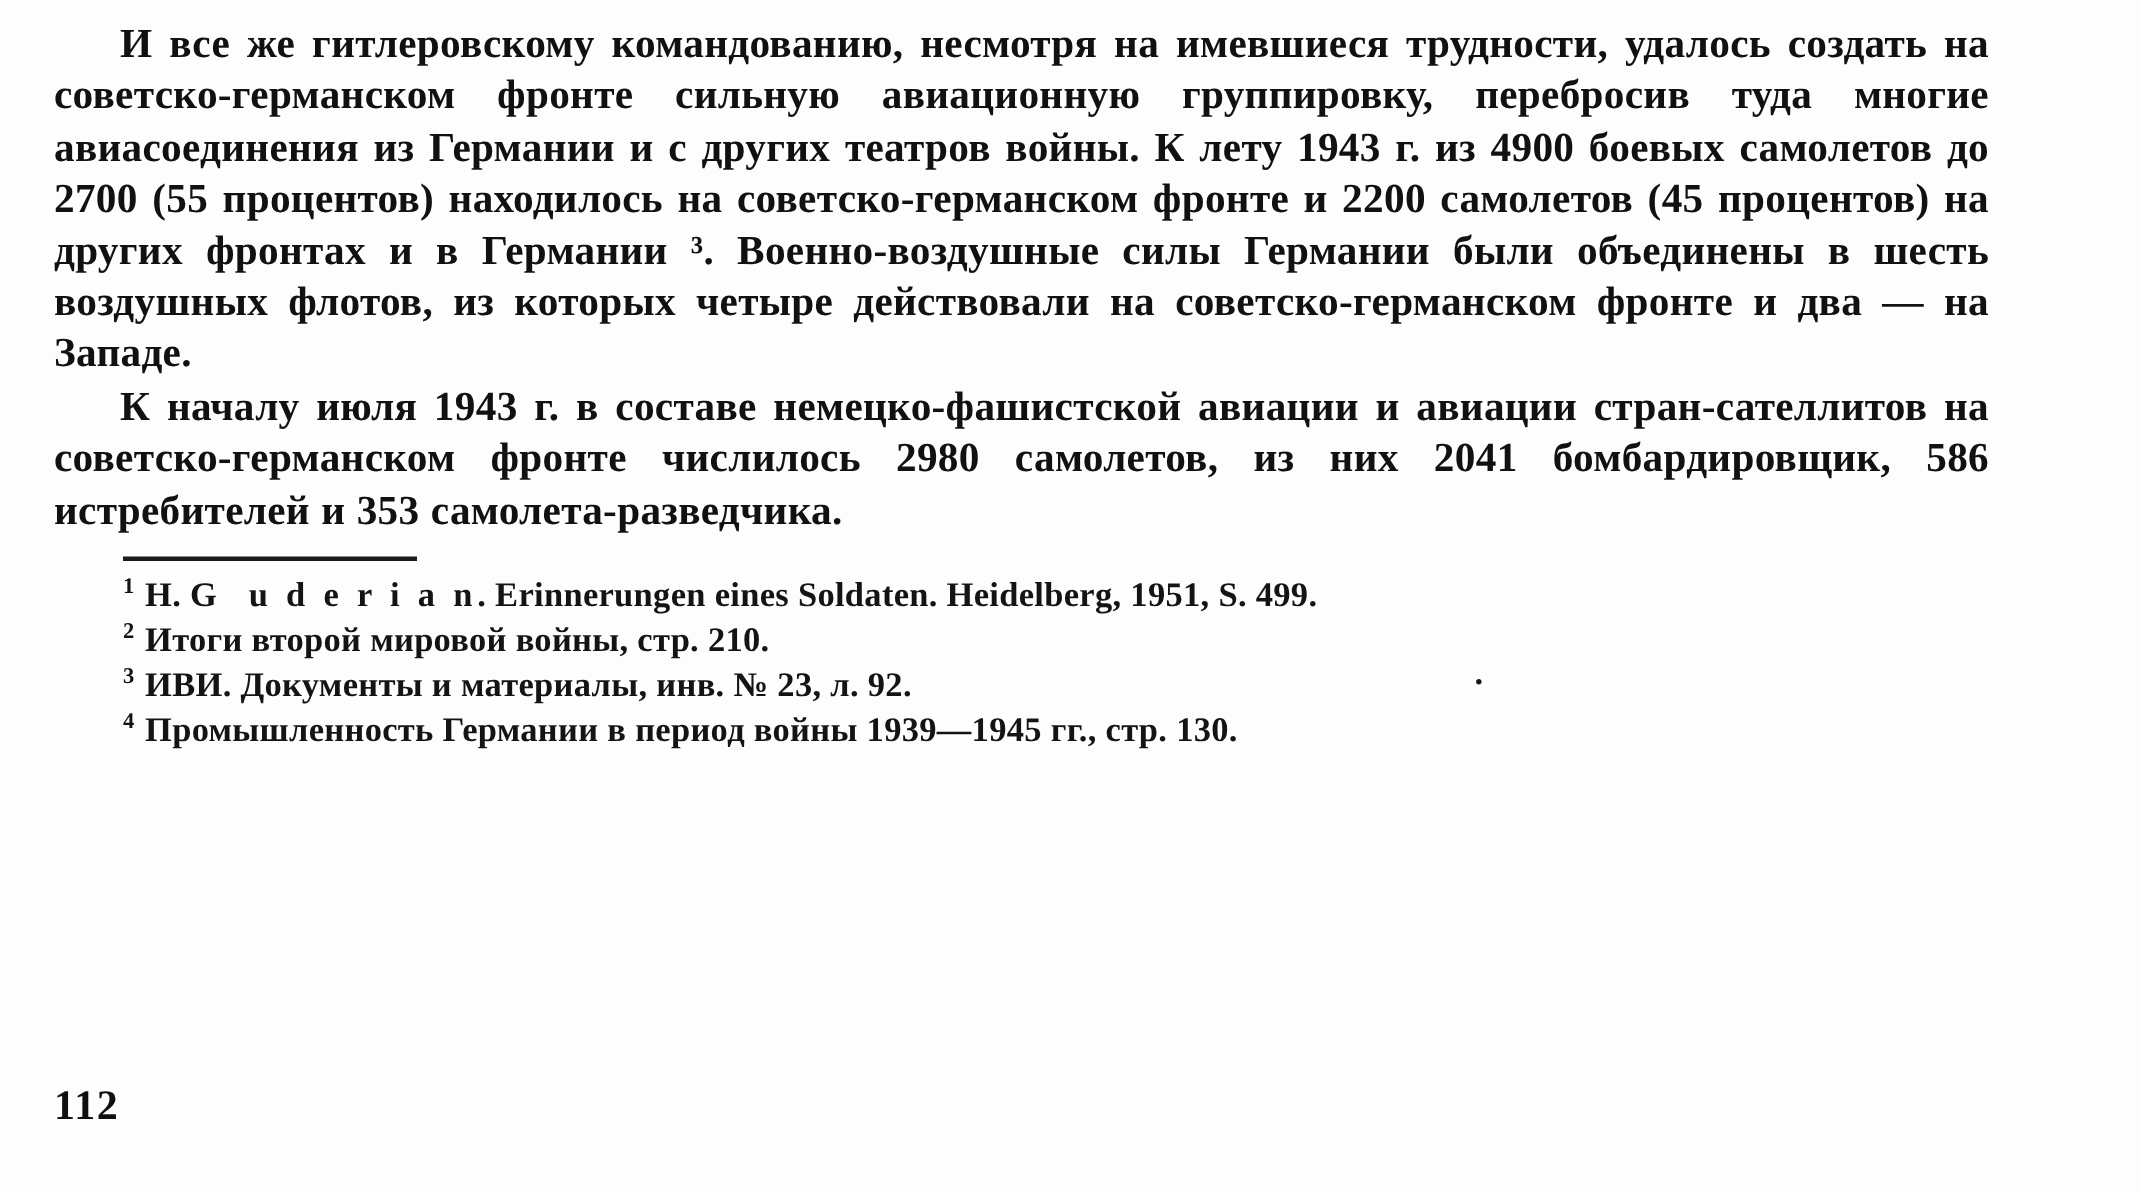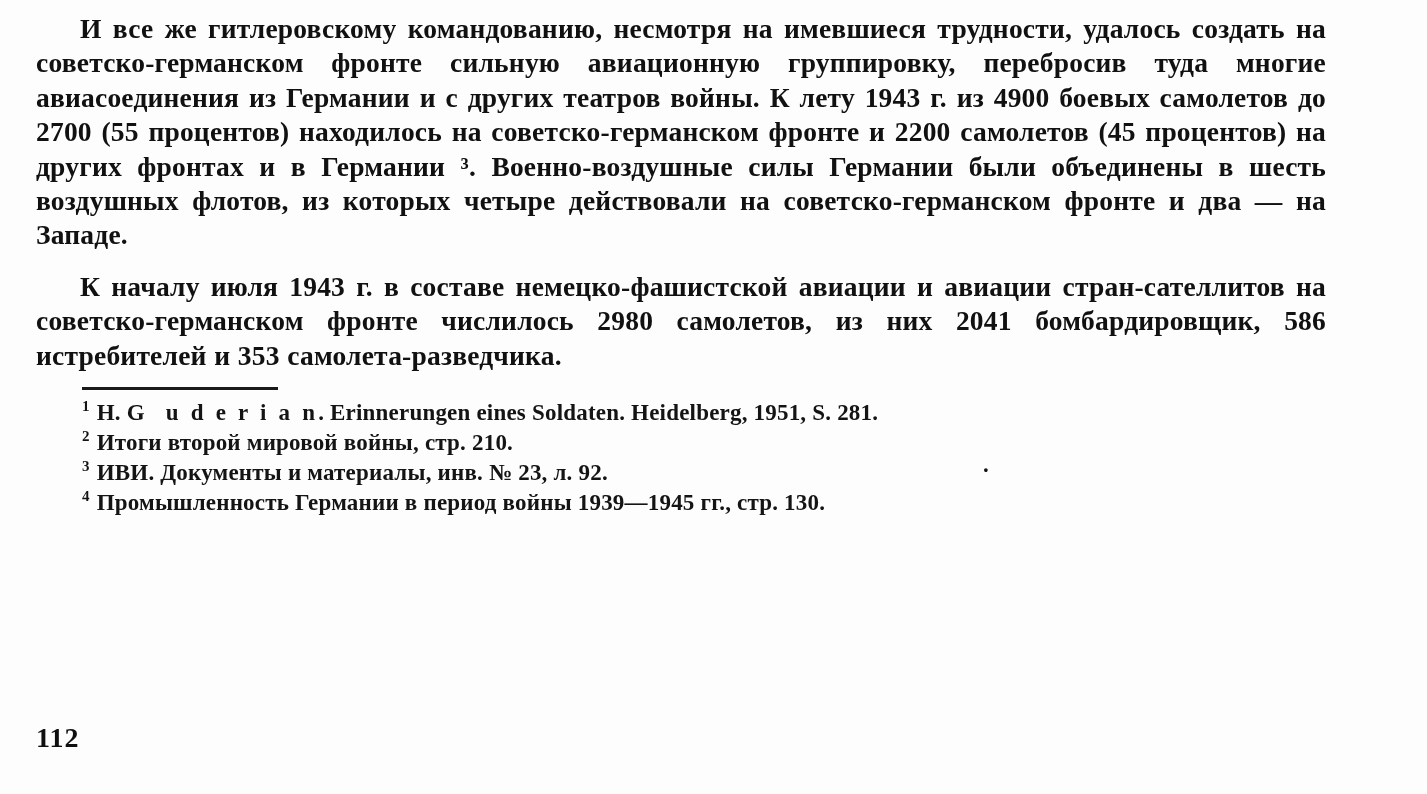--- a/index.html
+++ b/index.html
@@ -53,21 +53,21 @@
     line-height: 34.4px;
     font-weight: 700;
     text-align: justify;
     text-justify: inter-word;
     letter-spacing: 0.2px;
     word-spacing: 0.5px;
     color: #111;
     text-indent: 44px;
   }
   p.body-par + p.body-par {
-    margin-top: 17px;
+    margin-top: 1px;
   }
 
   .footnote-rule {
     margin: 14px 0 8px 46px;
     width: 196px;
     height: 0;
     border-top: 3px solid #1a1a1a;
   }
 
   .footnotes {
@@ -126,21 +126,21 @@
     </div>
 
     <p class="body-par">И все же гитлеровскому командованию, несмотря на имевшиеся трудности, удалось создать на советско-германском фронте сильную авиационную группировку, перебросив туда многие авиасоединения из Германии и с других театров войны. К лету 1943 г. из 4900 боевых самолетов до 2700 (55 процентов) находилось на советско-германском фронте и 2200 самолетов (45 процентов) на других фронтах и в Германии ³. Военно-воздушные силы Германии были объединены в шесть воздушных флотов, из которых четыре действовали на советско-германском фронте и два — на Западе.</p>
     <p class="body-par">К началу июля 1943 г. в составе немецко-фашистской авиации и авиации стран-сателлитов на советско-германском фронте числилось 2980 самолетов, из них 2041 бомбардировщик, 586 истребителей и 353 самолета-разведчика.</p>
 
     <div class="footnote-rule"></div>
 
     <div class="footnotes">
 
       <div class="fn">
-        <span class="marker">1</span><span>H. G</span><span class="spaced">u d e r i a n</span><span>. Erinnerungen eines Soldaten. Heidelberg, 1951, S. 281.</span>
+        <span class="marker">1</span><span>H. G</span><span class="spaced">u d e r i a n</span><span>. Erinnerungen eines Soldaten. Heidelberg, 1951, S. 499.</span>
       </div>
 
       <div class="fn">
         <span class="marker">2</span><span>Итоги второй мировой войны, стр. 210.</span><span class="fn-2-dot"><span class="stray-dot">.</span></span>
       </div>
 
       <div class="fn">
         <span class="marker">3</span><span>ИВИ. Документы и материалы, инв. № 23, л. 92.</span>
       </div>
 

